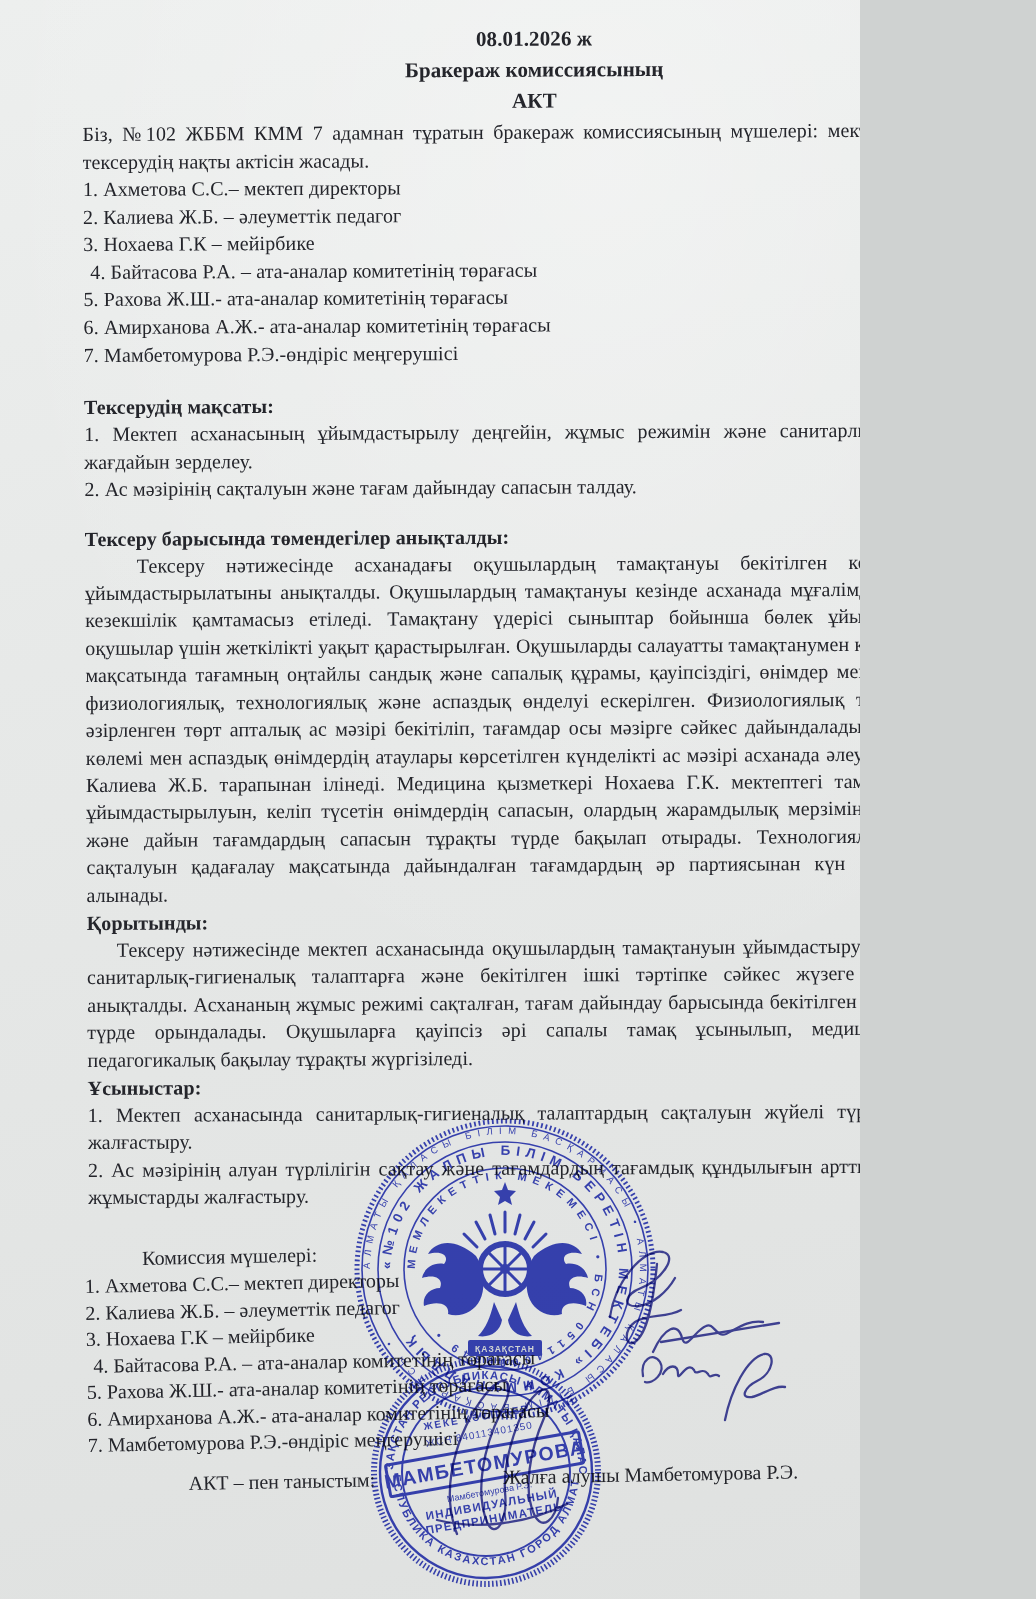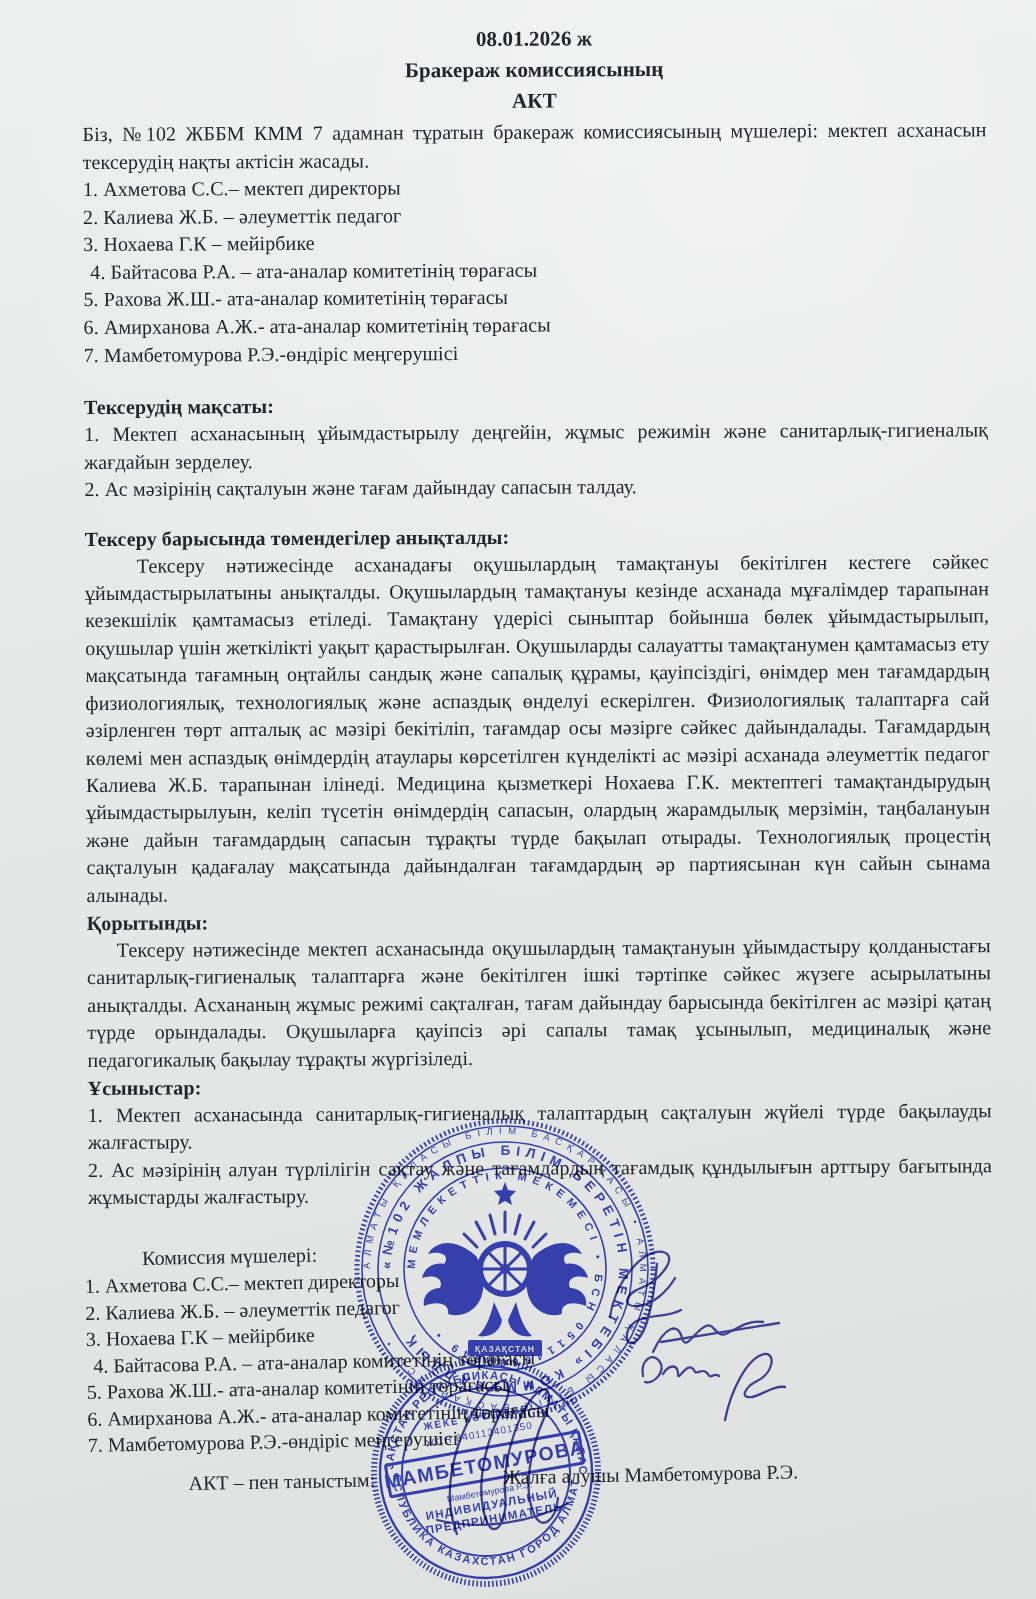--- a/index.html
+++ b/index.html
@@ -1,17 +1,17 @@
 <!DOCTYPE html>
 <html><head>
 <meta charset="utf-8">
 <style>
   html,body{margin:0;padding:0;background:#cfd2d1;}
   .page{
-    position:relative;width:1036px;height:1599px;overflow:hidden;
+    position:relative;width:860px;height:1599px;overflow:hidden;
     background:
       radial-gradient(120% 90% at 70% 10%, rgba(255,255,255,.35), rgba(255,255,255,0) 60%),
       linear-gradient(168deg,#edefee 0%,#e7e9e8 38%,#e2e4e3 78%,#dfe1e0 100%);
     font-family:"Liberation Serif","DejaVu Serif",serif;
     color:#24252b;
   }
   .content{
     position:absolute;left:82px;top:26px;width:904px;
     font-size:20px;line-height:27.5px;
     transform:rotate(-0.3deg);transform-origin:0 0;

